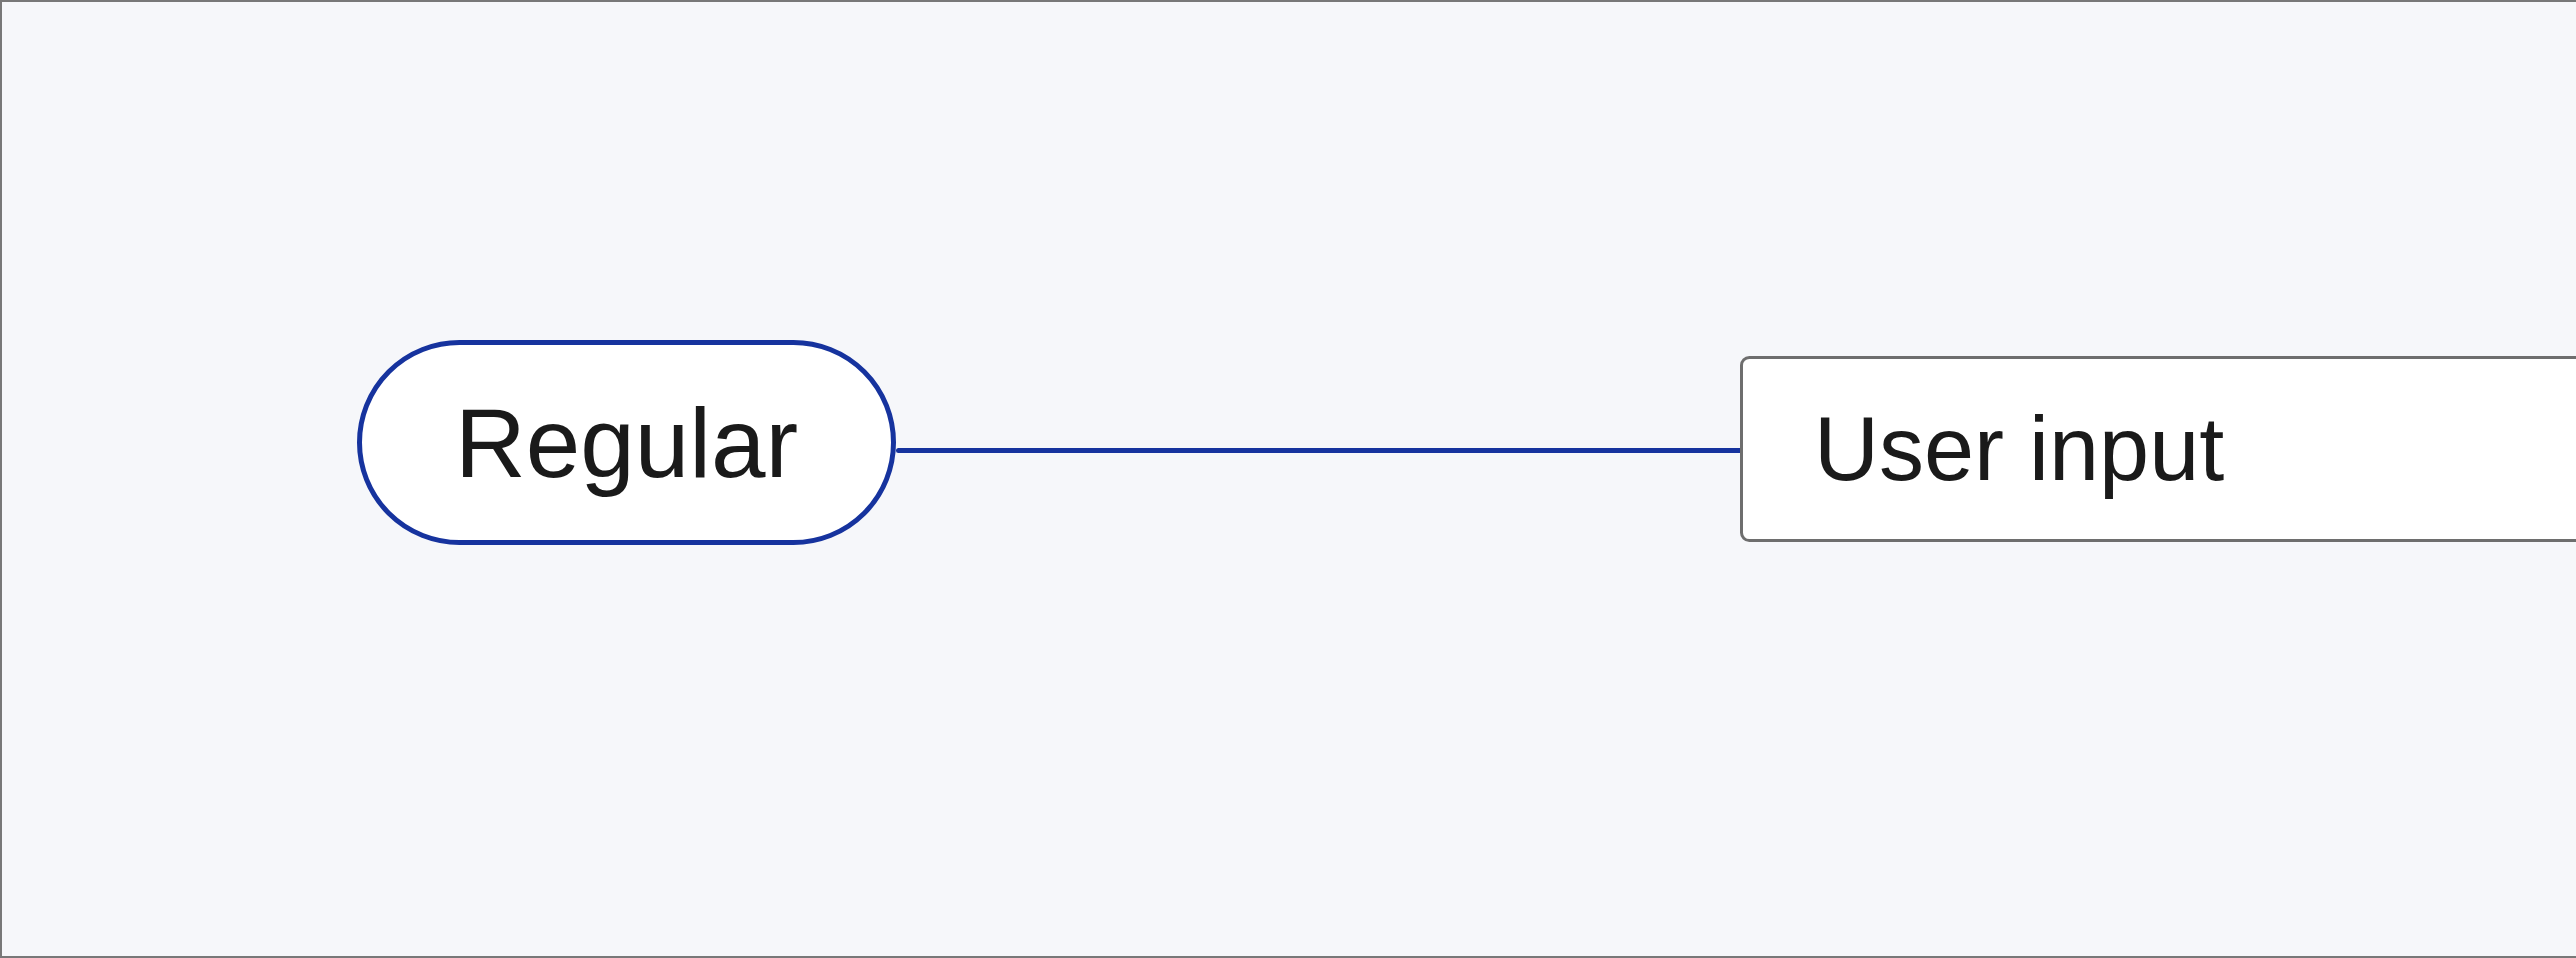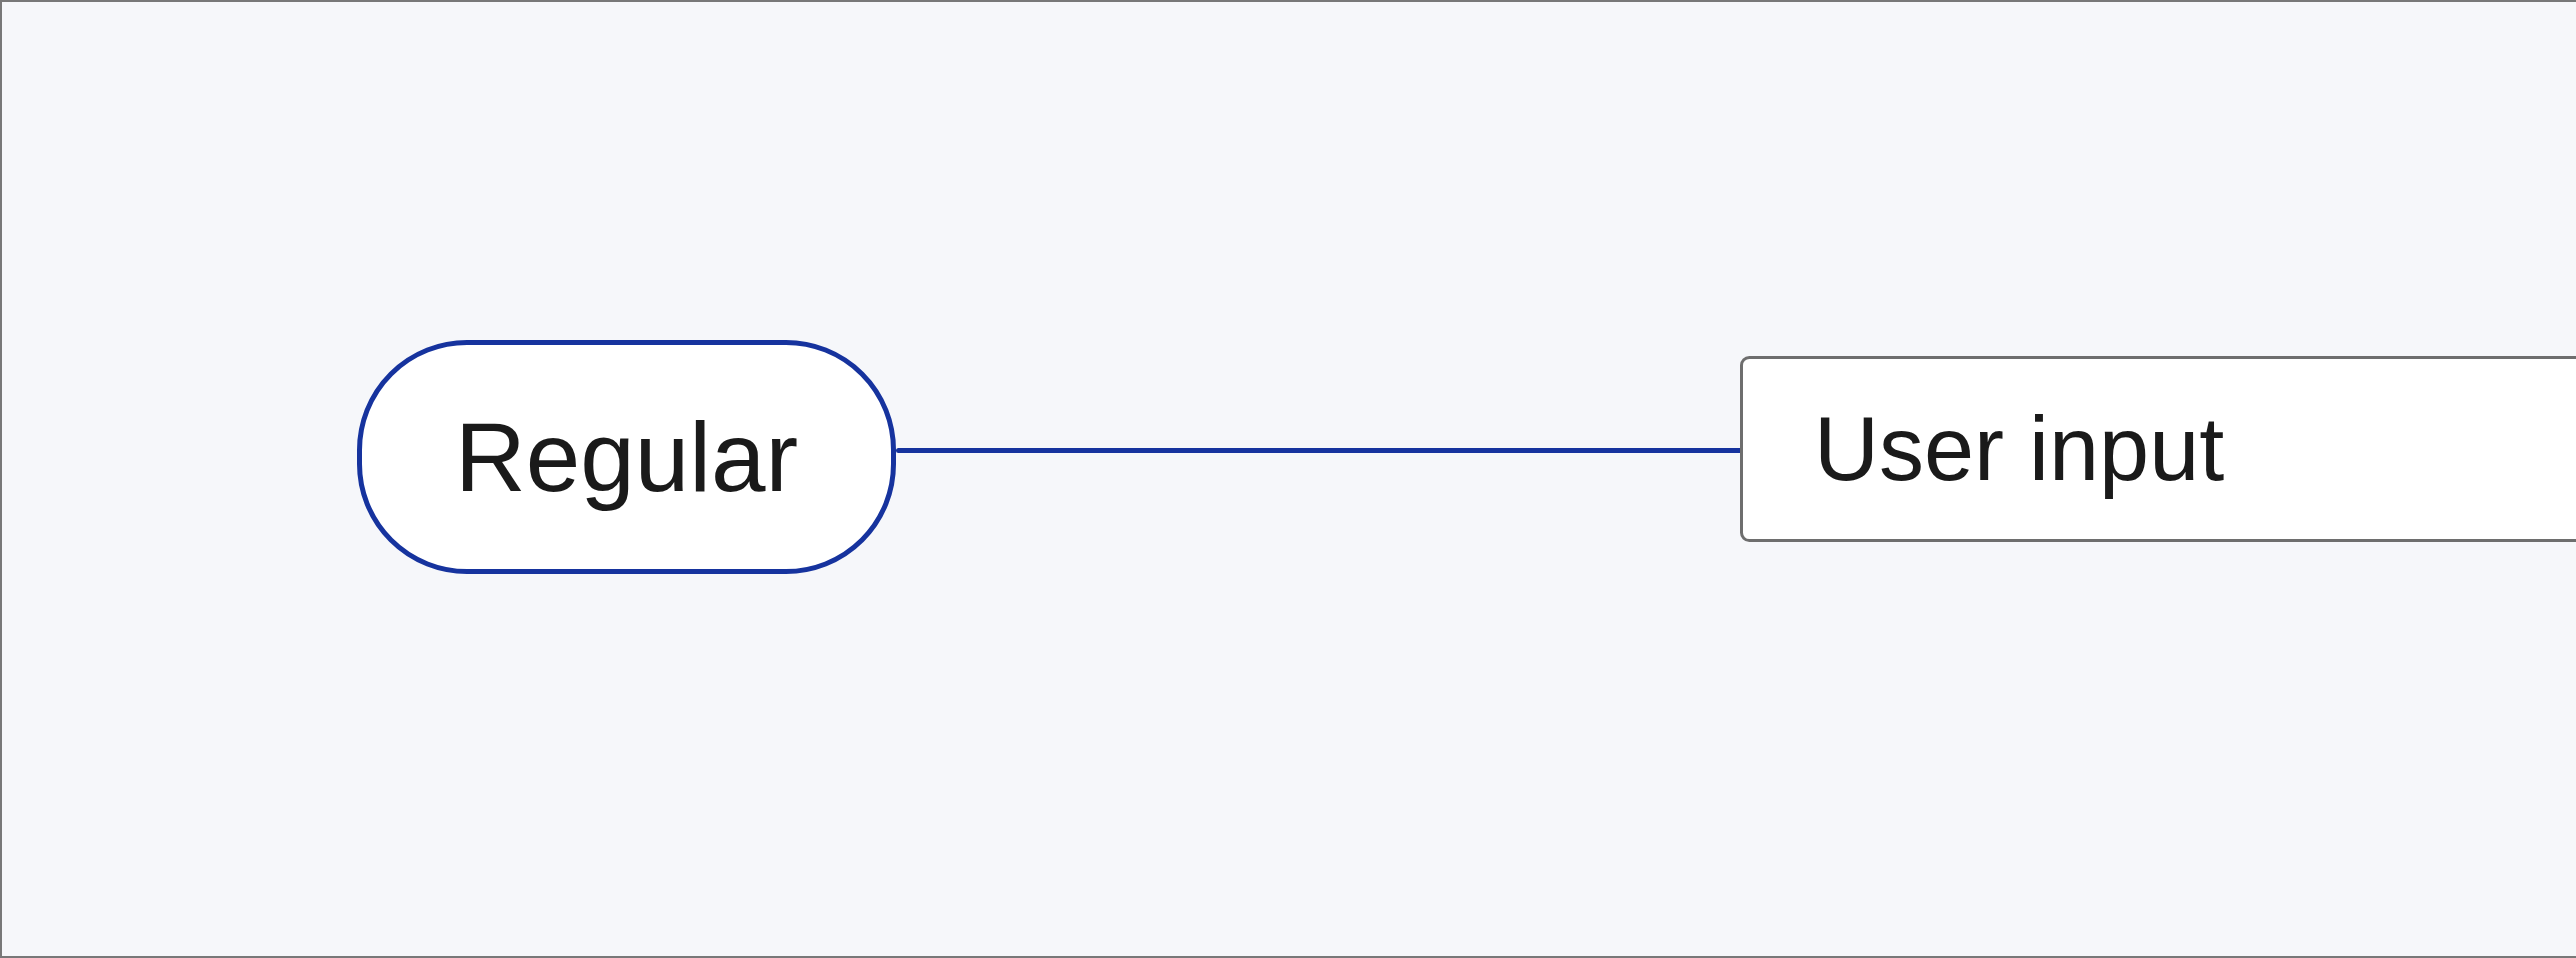--- a/index.html
+++ b/index.html
@@ -25,21 +25,21 @@
   .node {
     position: absolute;
     background: var(--node-fill);
     display: flex;
     align-items: center;
   }
   .node-stadium {
     left: 355px;
     top: 338px;
     width: 539px;
-    height: 234px;
+    height: 205px;
     border: 5.2px solid var(--accent-blue);
     border-radius: 110px;
     justify-content: center;
     font-size: 98px;
     line-height: 1;
   }
   .node-rect {
     left: 1738px;
     top: 354px;
     width: 1080px;

